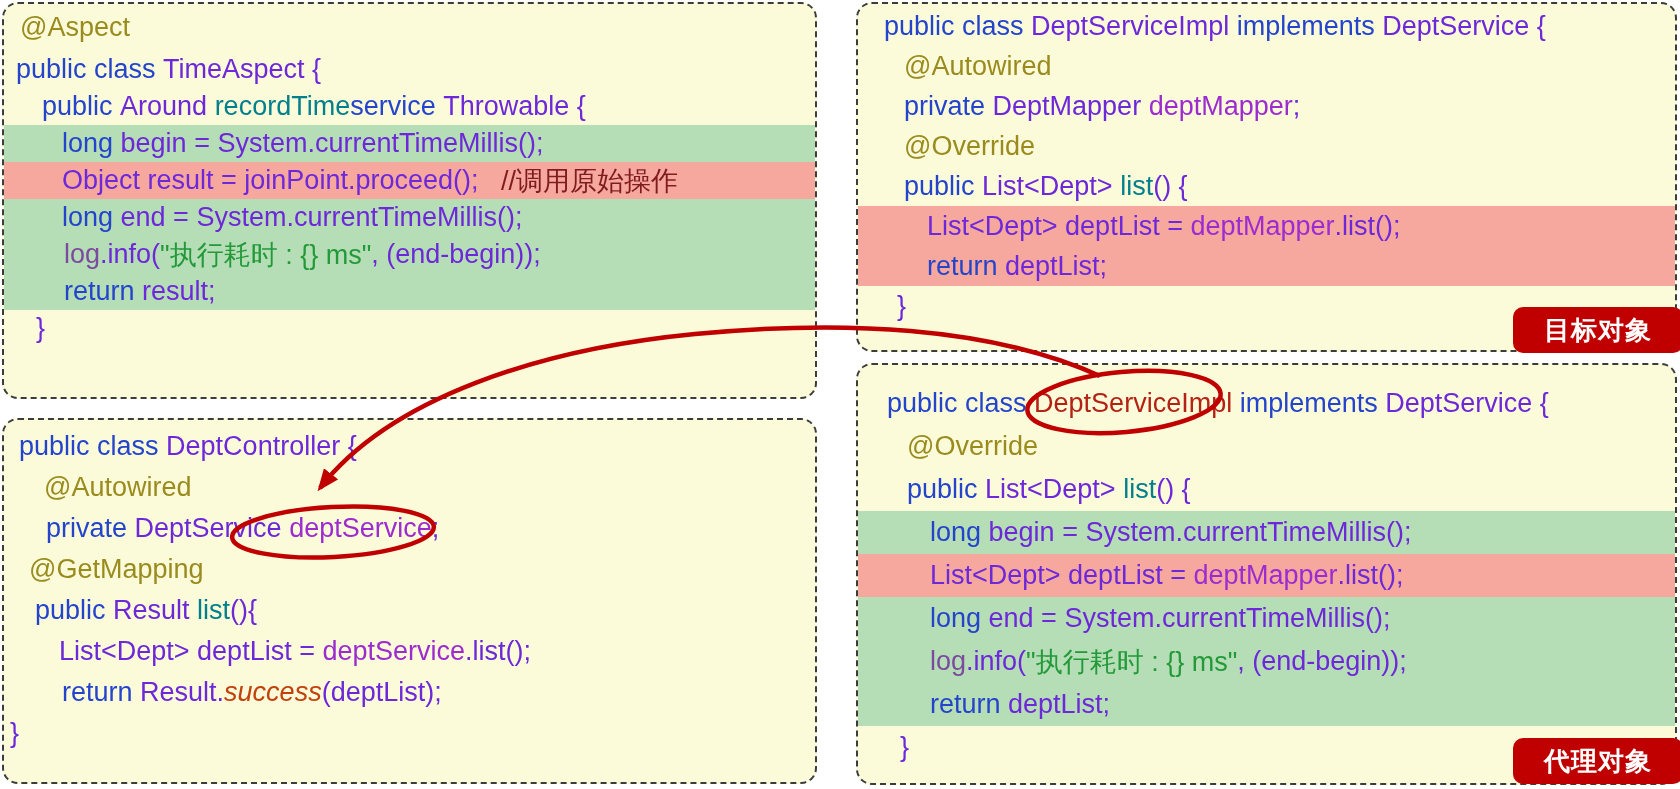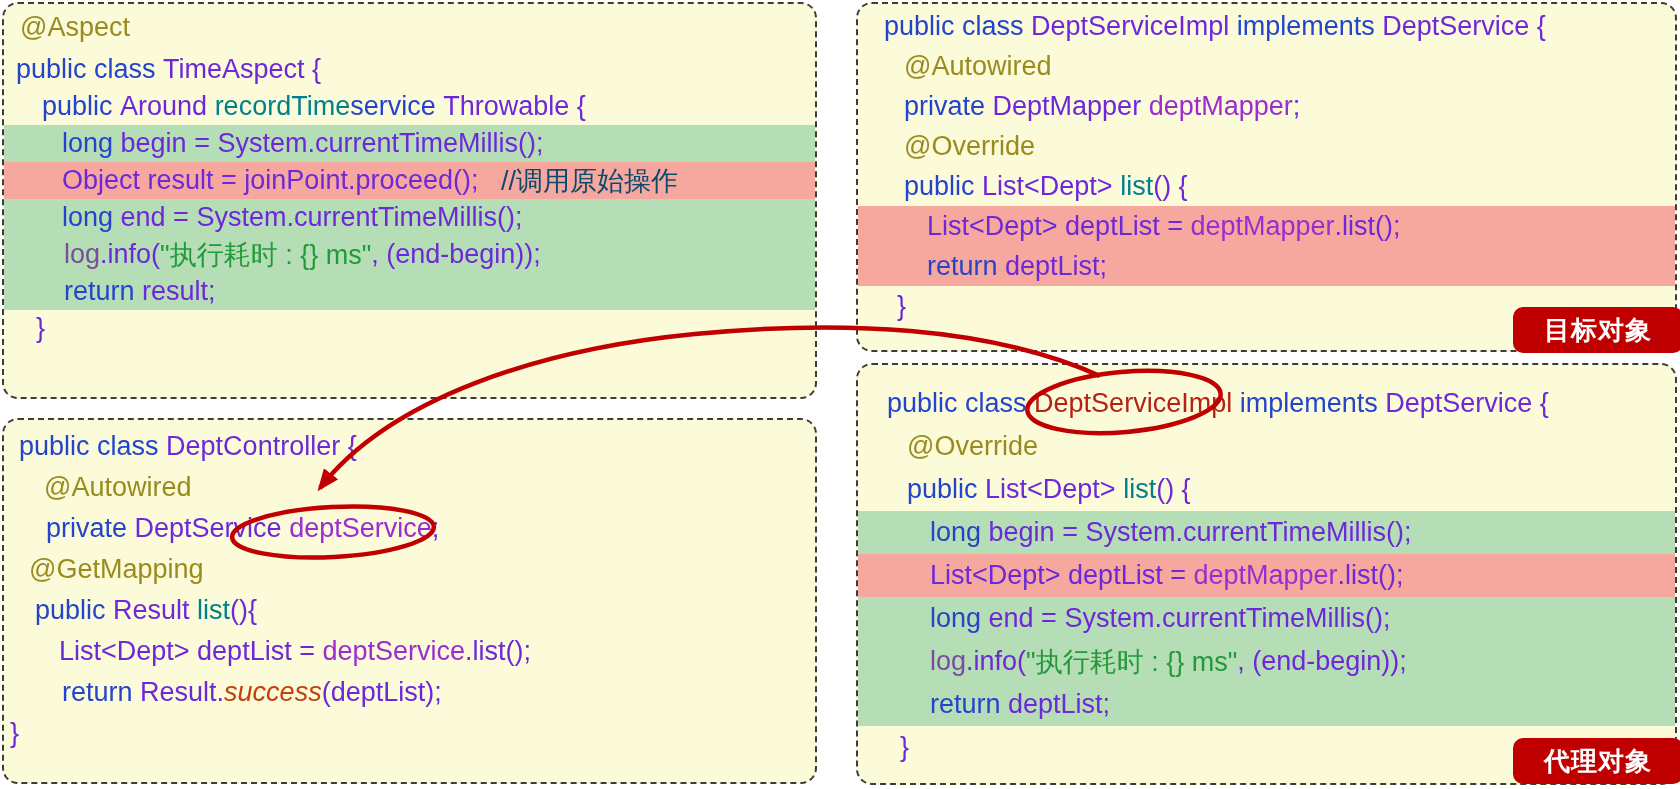--- a/index.html
+++ b/index.html
@@ -26,21 +26,21 @@
   .hl-r{background:#f7a89e;}
 
   .seg{white-space:pre;}
   .c-p{color:#6d28d9;}
   .c-k{color:#2444cc;}
   .c-a{color:#9a8b1e;}
   .c-s{color:#23993a;}
   .c-f{color:#9c2bd0;}
   .c-m{color:#007f8c;}
   .c-l{color:#7a4b9e;}
-  .c-c{color:#0c4a6e;}
+  .c-c{color:#7f1d1d;}
   .c-r{color:#b42215;}
   .c-i{color:#c2410c;font-style:italic;}
 
   .badge{position:absolute;left:1513px;width:170px;height:46px;background:#c00000;
          border-radius:10px;color:#ffffff;font-weight:bold;font-size:26px;
          display:flex;align-items:center;justify-content:center;z-index:5;
          letter-spacing:1px;}
   #badge-target{top:307px;}
   #badge-proxy{top:738px;}
 

